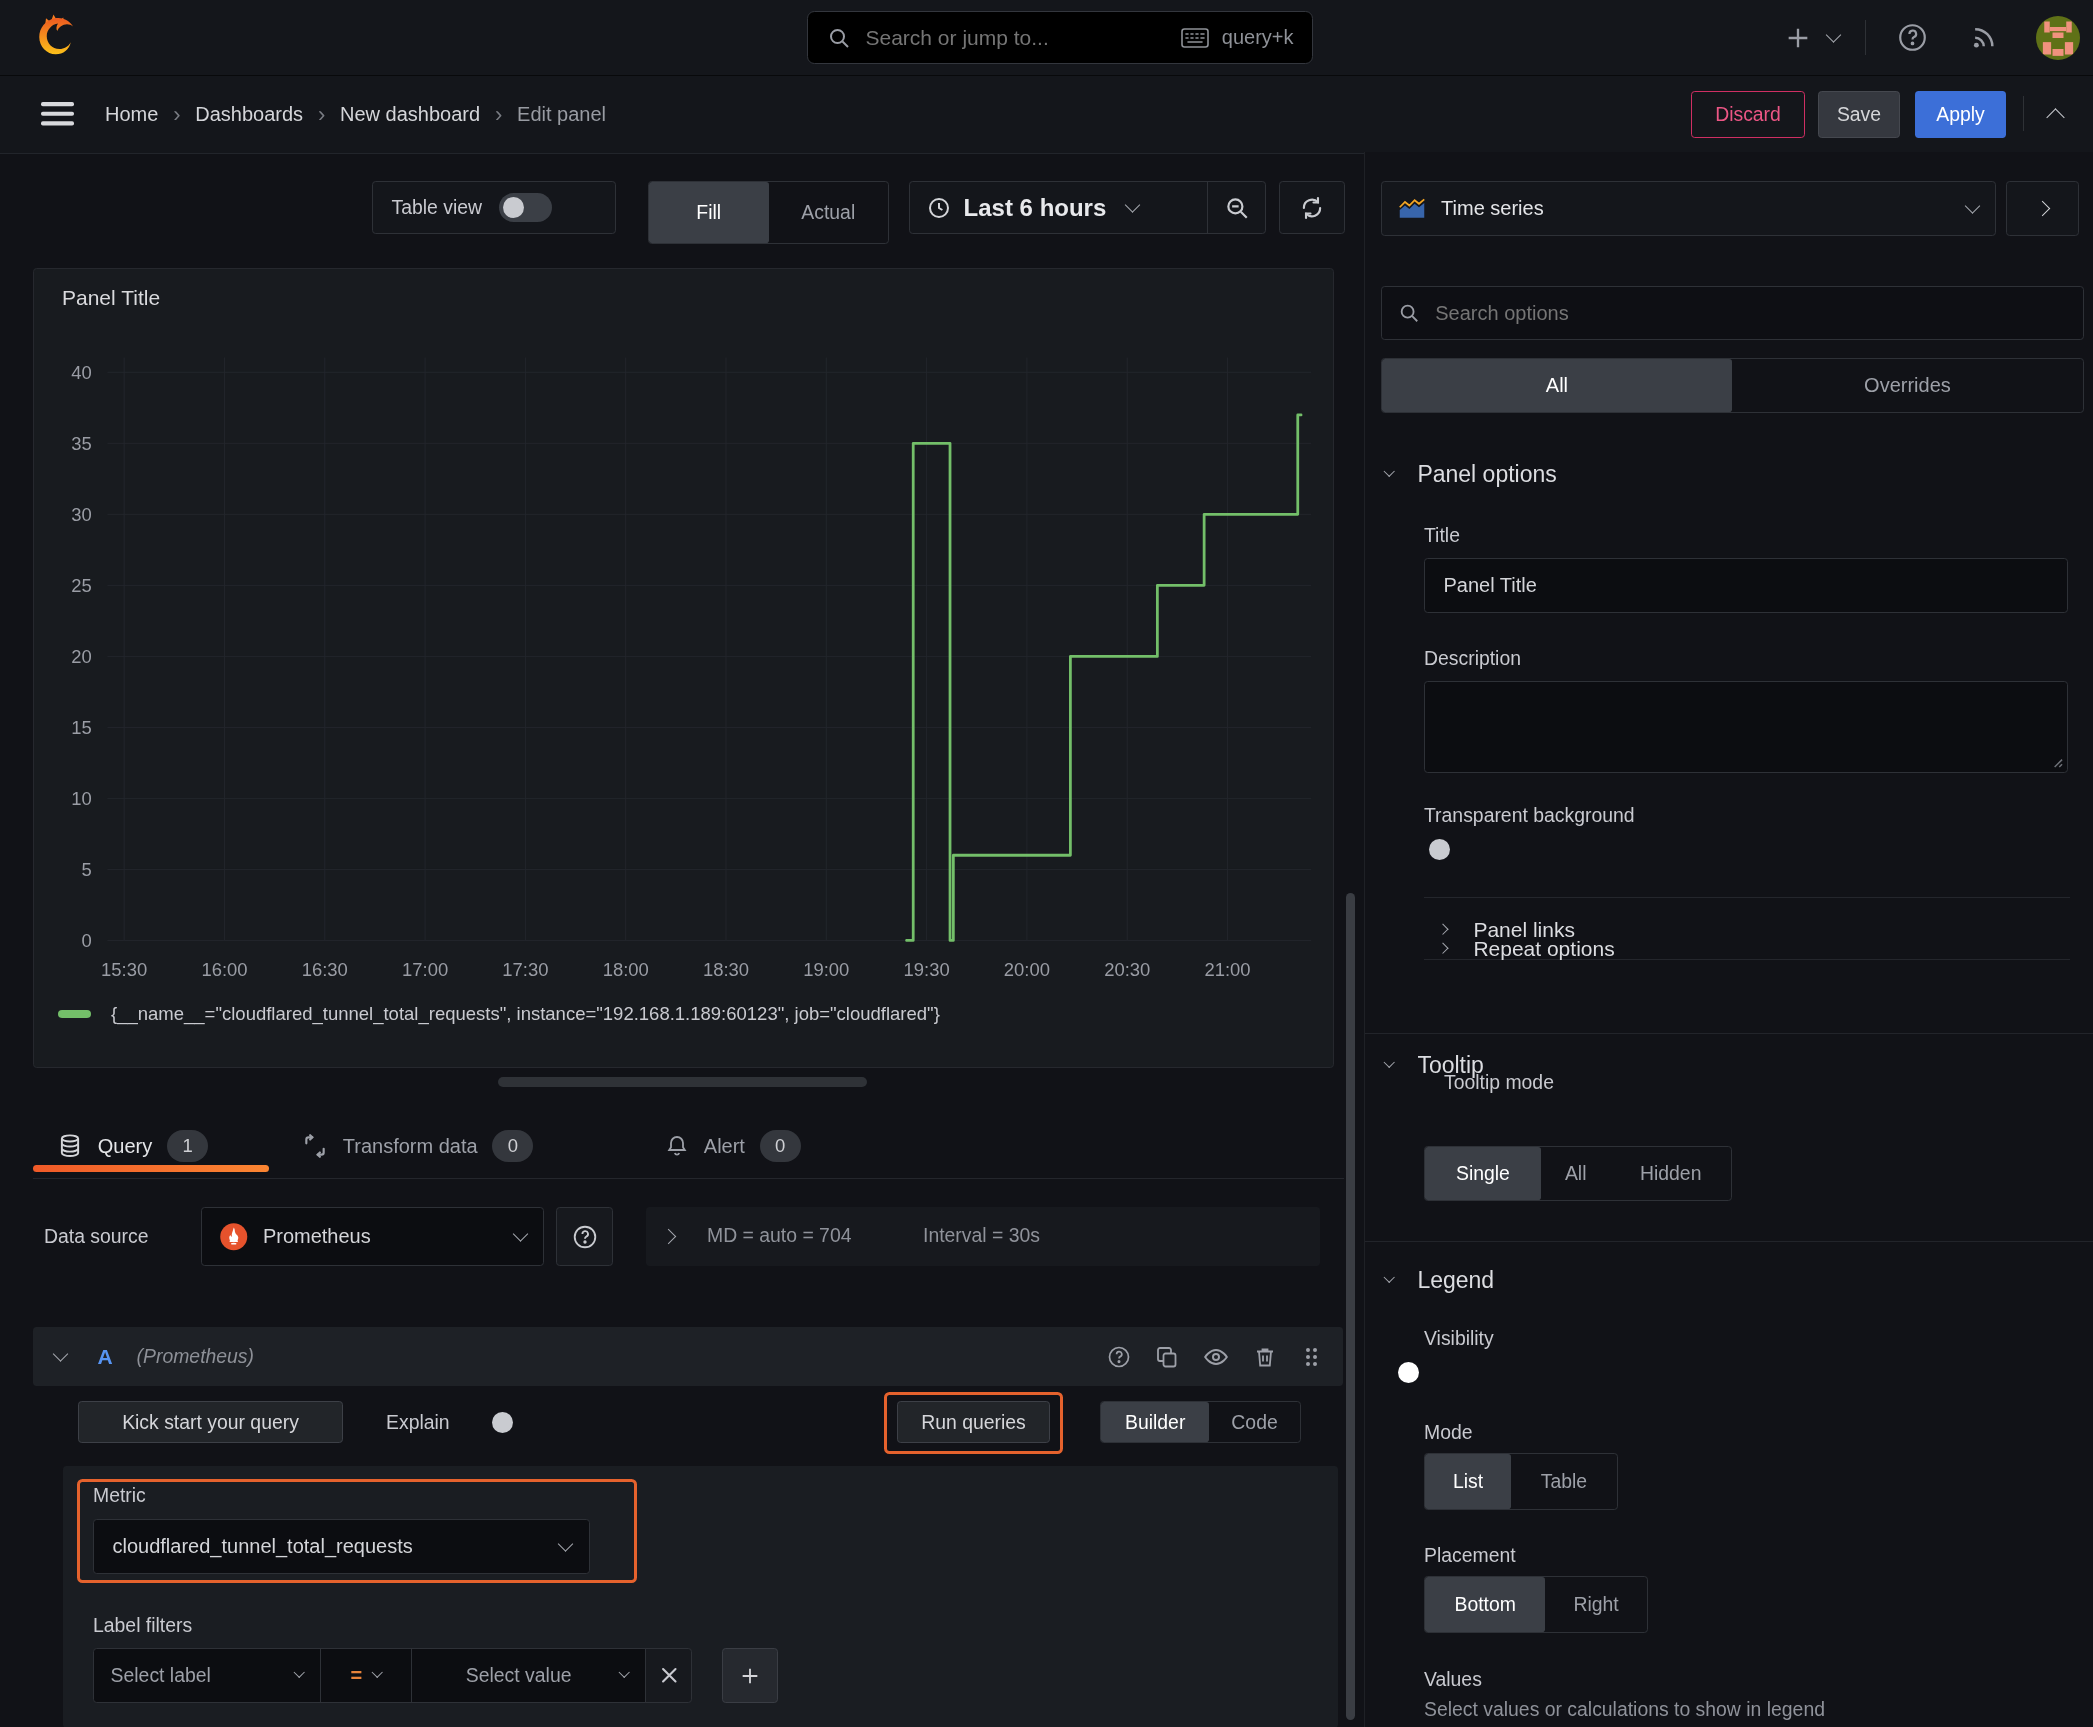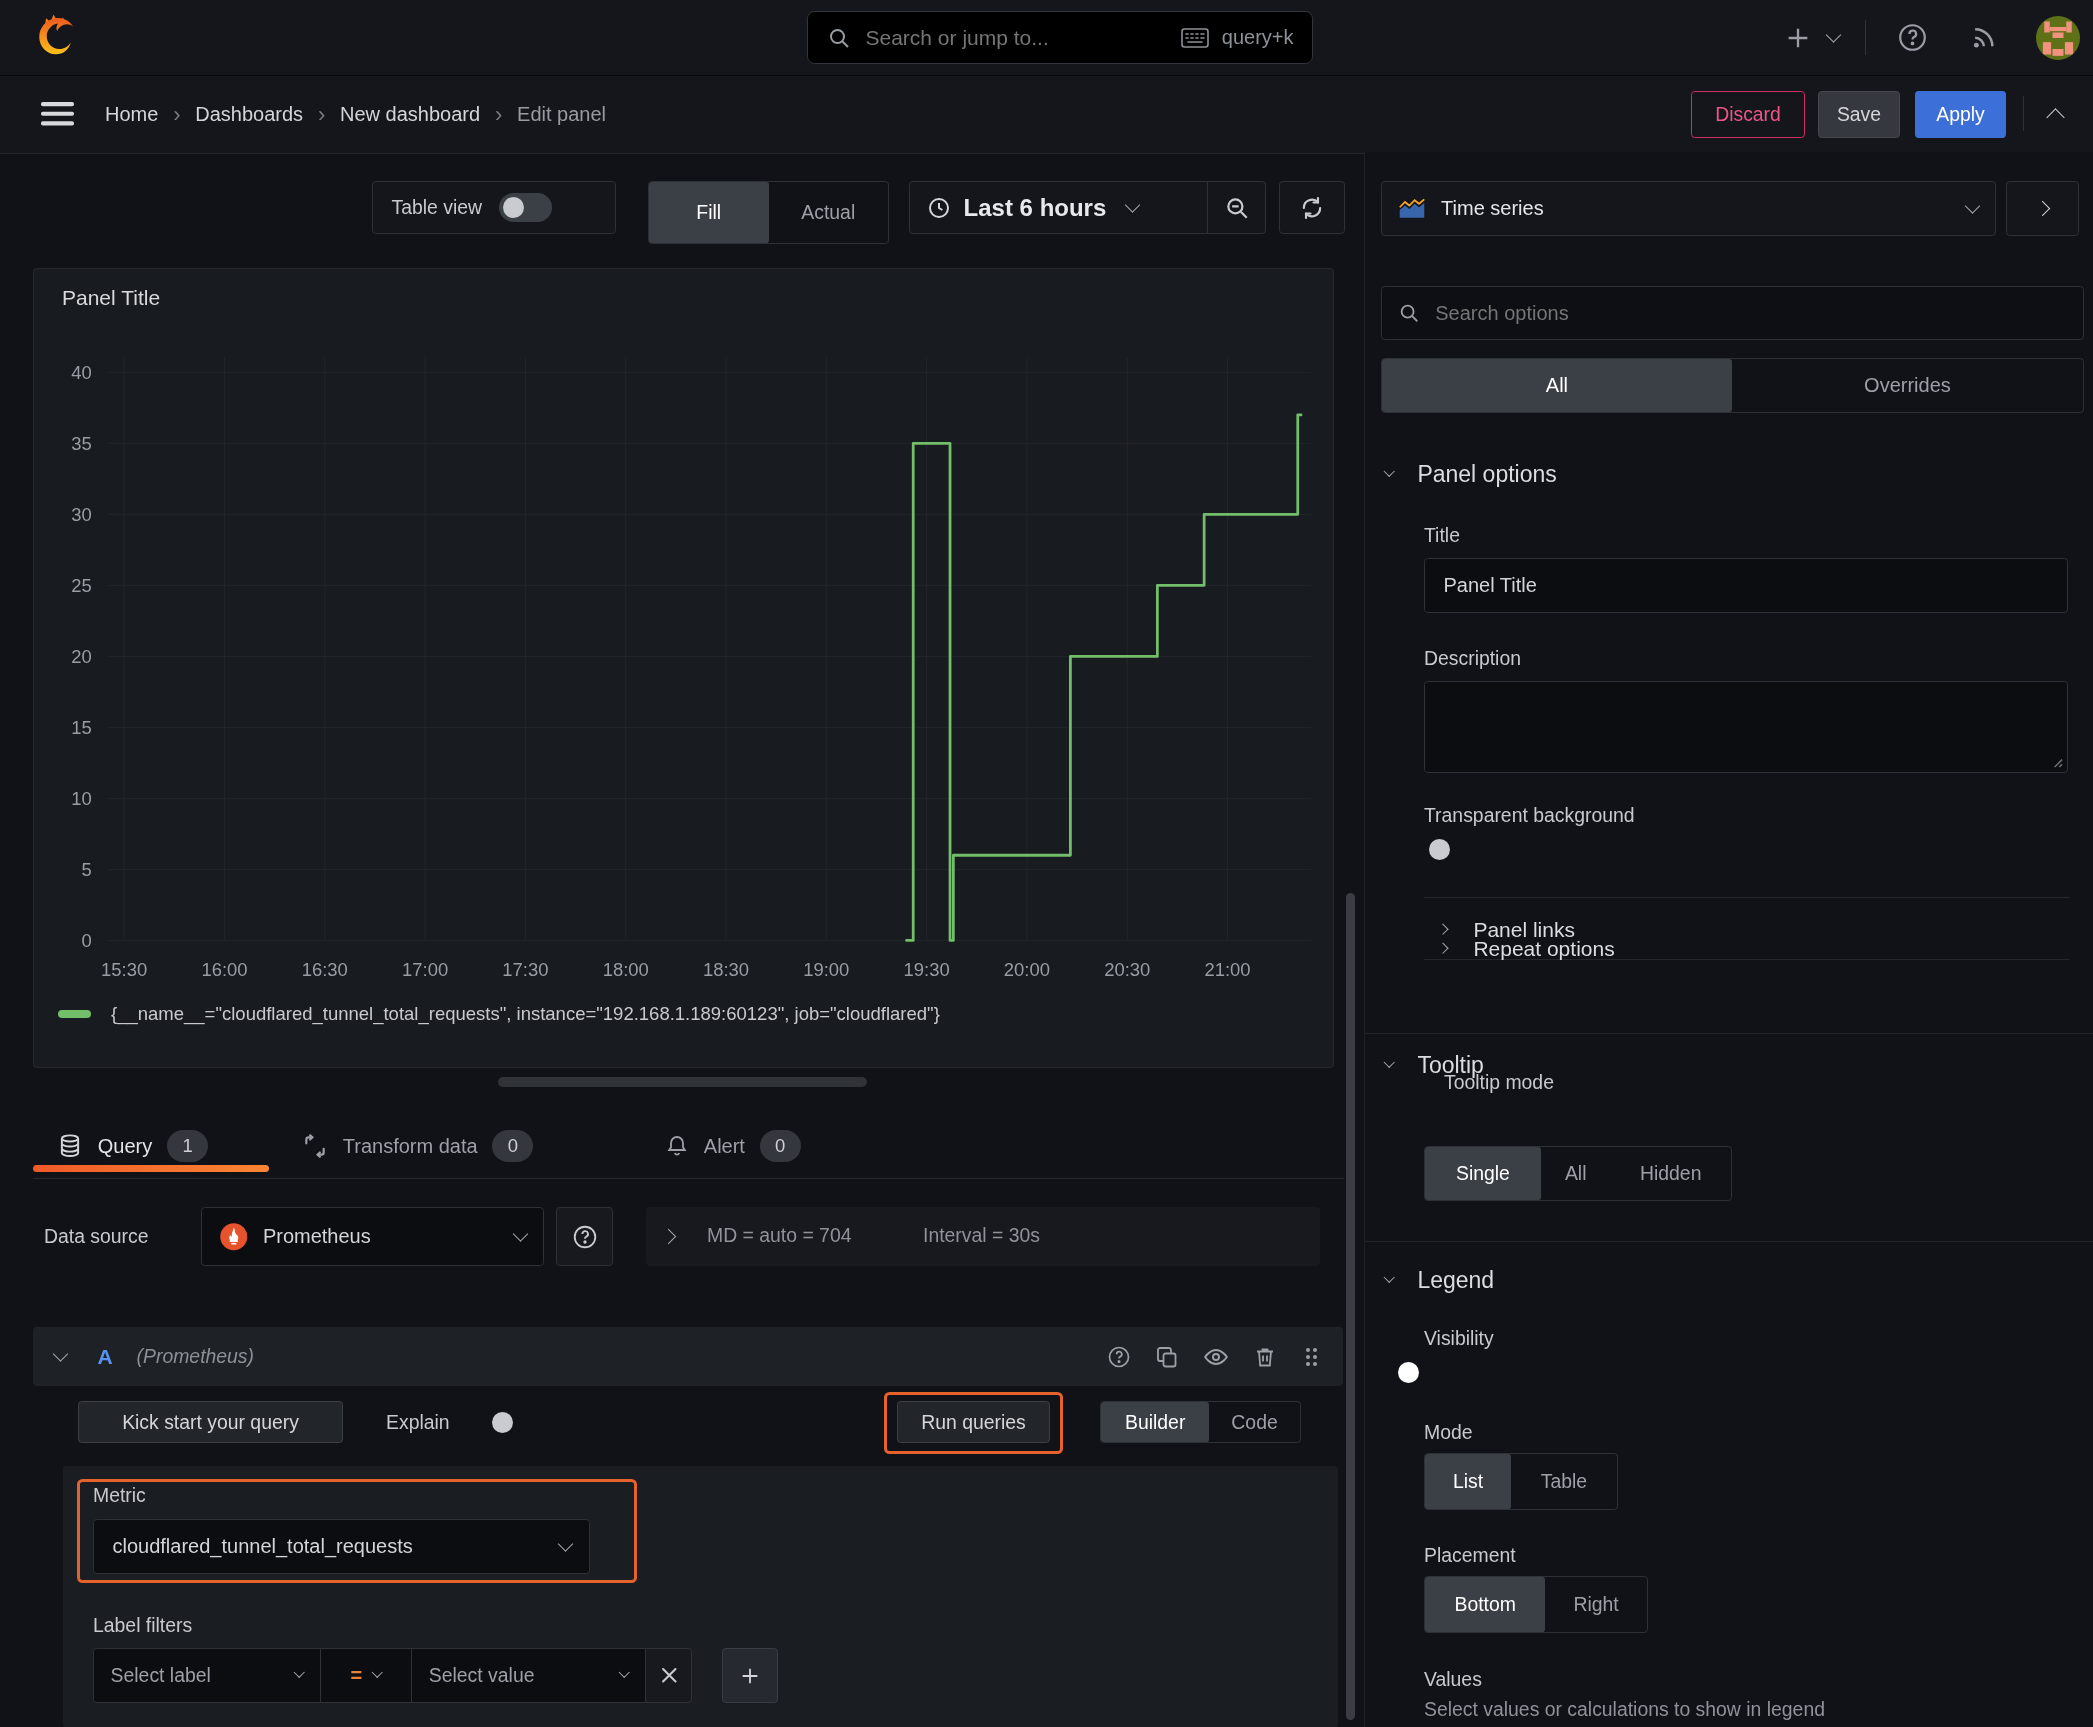--- a/index.html
+++ b/index.html
@@ -367,21 +367,21 @@
     <div class="abs flex" style="left:30px;top:182px;height:55px;">
       <div class="flex inputbox" style="width:228px;height:55px;padding:0 16.6px;gap:13px;border-radius:3.7px 0 0 3.7px;">
         <span style="font-size:19.4px;color:#9da0a8;flex:1;">Select label</span>
         <span class="chev down small"></span>
       </div>
       <div class="flex inputbox" style="width:92px;height:55px;margin-left:-0.9px;border-radius:0;padding:0 14.8px;gap:11px;justify-content:center;">
         <span style="font-size:20px;color:#e8833a;font-weight:bold;">=</span>
         <span class="chev down small"></span>
       </div>
       <div class="flex inputbox" style="width:235px;height:55px;margin-left:-0.9px;border-radius:0;padding:0 16.6px;gap:13px;">
-        <span style="font-size:19.4px;color:#9da0a8;flex:1;">Select value</span>
+        <span style="font-size:19.4px;color:#9da0a8;flex:1;margin-left:37px;">Select value</span>
         <span class="chev down small"></span>
       </div>
       <div class="iconbtn" style="width:47px;height:55px;margin-left:-0.9px;background:#17191e;border:0.9px solid #2e3137;border-radius:0 3.7px 3.7px 0;box-sizing:border-box;">
         <svg width="16.6" height="16.6" viewBox="0 0 16 16" stroke="#c9cad0" stroke-width="2" stroke-linecap="round">
             <path d="M2 2l12 12M14 2L2 14"></path>
           </svg>
       </div>
       <div class="iconbtn" style="width:56px;height:55px;margin-left:30px;background:#26292f;border:0.9px solid #3a3d44;border-radius:3.7px;box-sizing:border-box;">
         <svg width="22" height="22" viewBox="0 0 24 24" stroke="#d4d5d9" stroke-width="2" fill="none">
             <path d="M12 4v16M4 12h16"></path>

